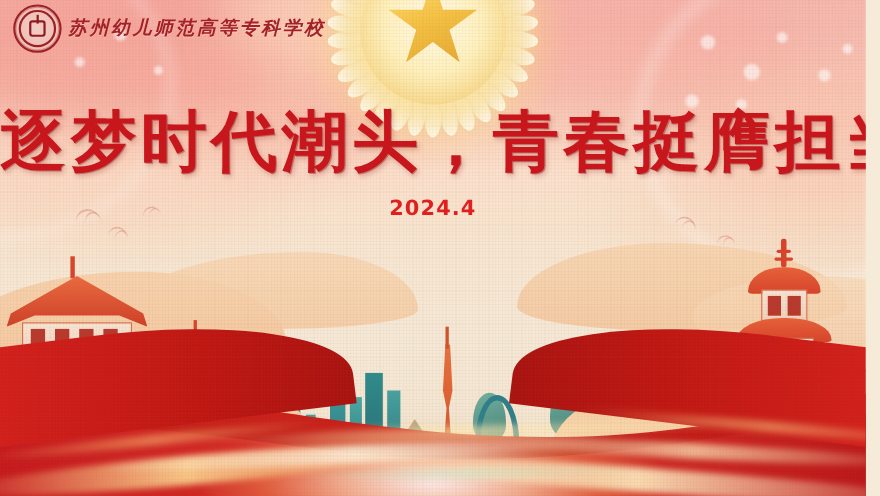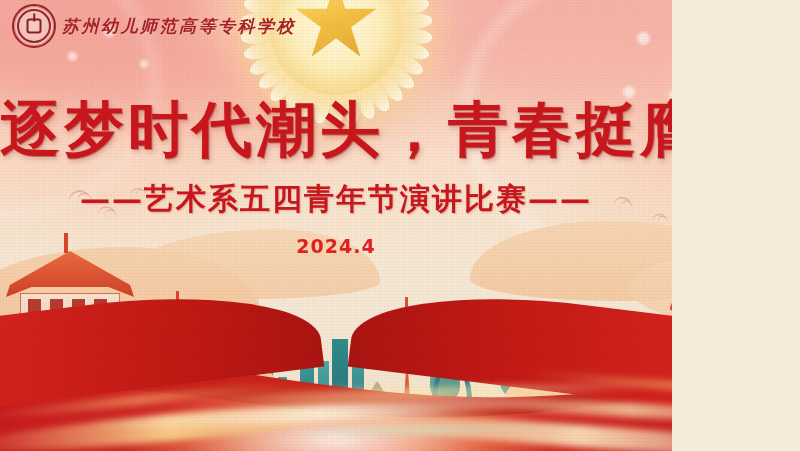--- a/index.html
+++ b/index.html
@@ -4,21 +4,21 @@
 <style>
   * { margin:0; padding:0; box-sizing:border-box; }
   html,body { width:800px; height:451px; overflow:hidden; }
   body {
     font-family:"Liberation Sans", sans-serif;
     background:#f6ead8;
   }
 
   .poster {
     position:relative;
-    width:672px; height:451px;
+    width:787px; height:451px;
     overflow:hidden;
     background:
       linear-gradient(180deg,
         #f6b7ae 0%,
         #f7bcb0 8%,
         #f8c6b6 17%,
         #f9d3bf 26%,
         #fbe0cd 35%,
         #f8e4ce 44%,
         #f6e7d3 55%,
@@ -538,18 +538,17 @@
     <div class="seal">
       <div class="seal-mark"></div>
     </div>
     <div class="lockup-text">
       <div class="school-cn">苏州幼儿师范高等专科学校</div>
     </div>
   </div>
 
   <div class="title-block">
     <div class="main-title">逐梦时代潮头，青春挺膺担当</div>
-    <div class="sub-title">——艺术系五四青年节演讲比赛——</div>
     <div class="date-line">2024.4</div>
   </div>
 
   <div class="texture"></div>
 </div>
 
 </body></html>

